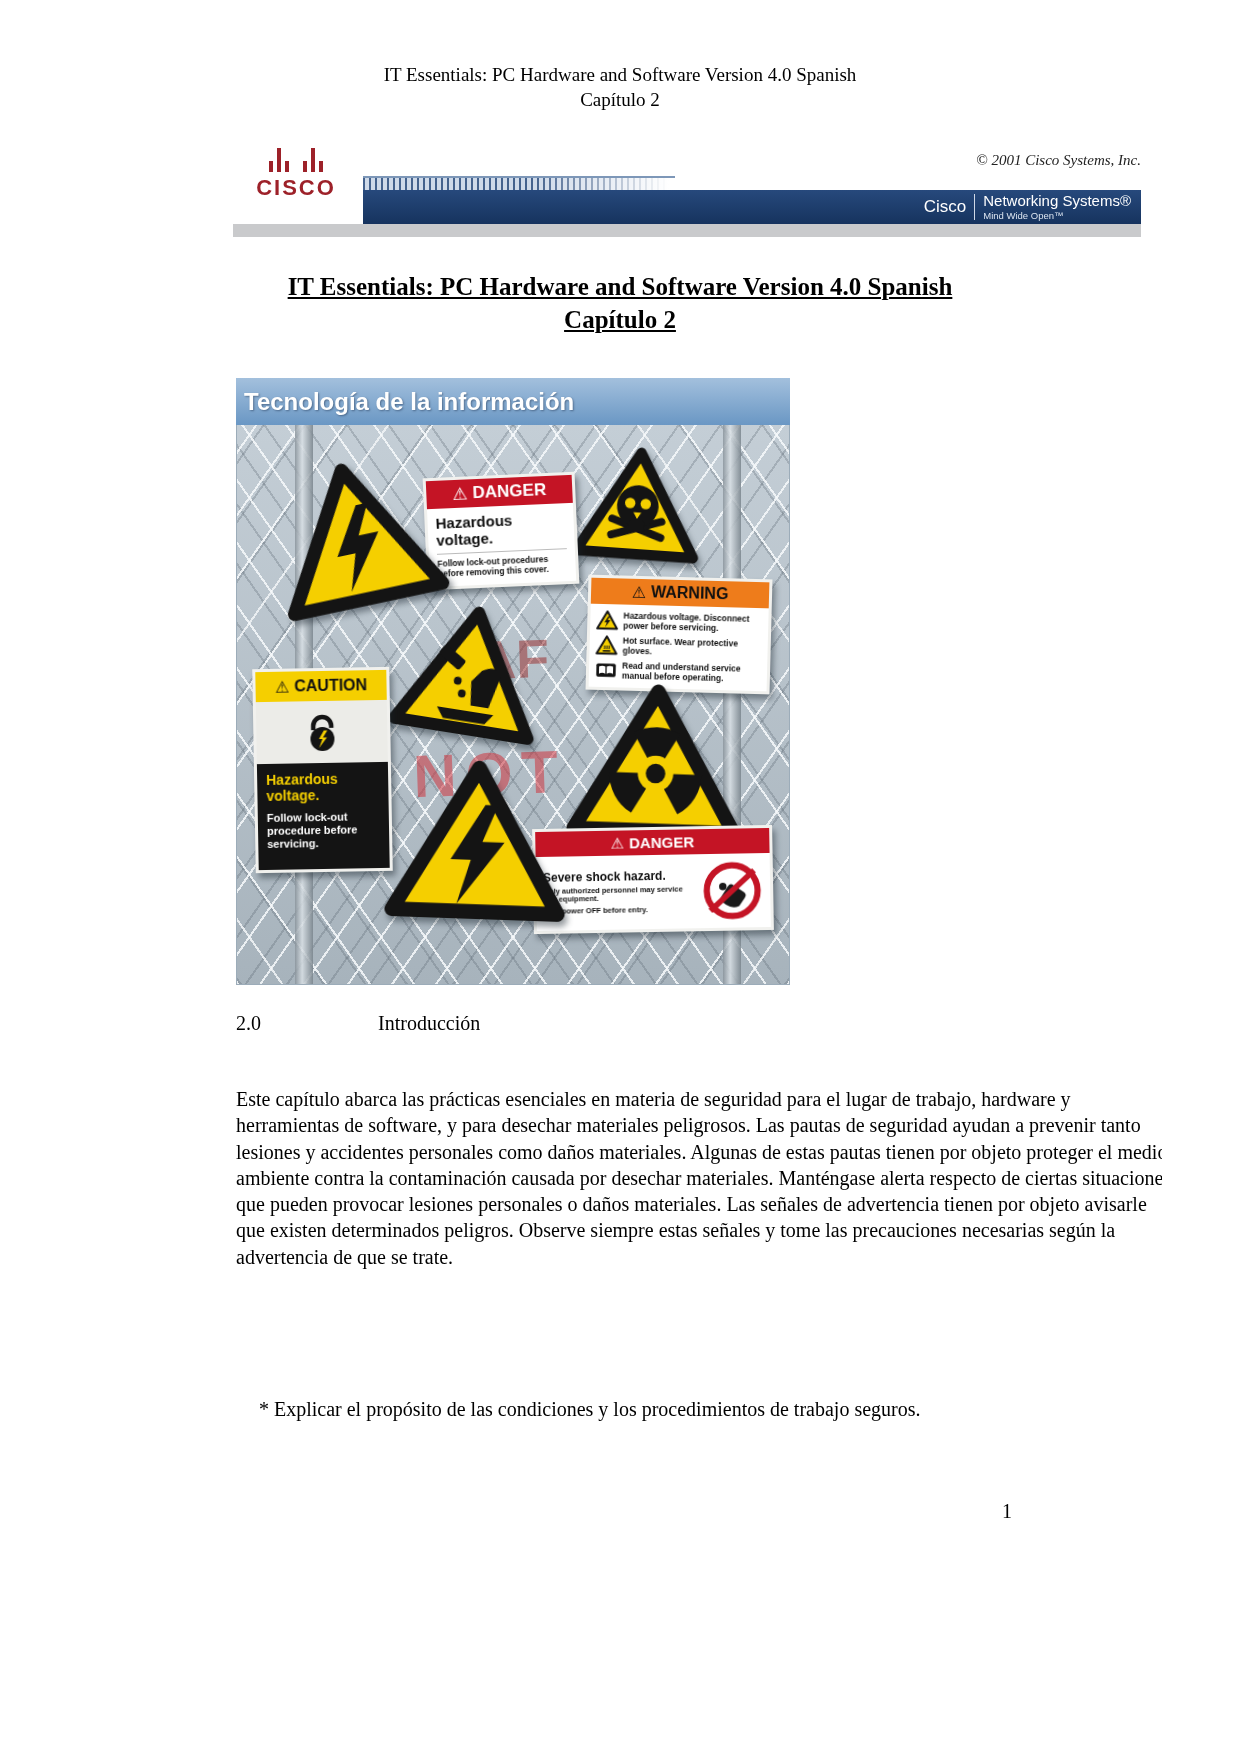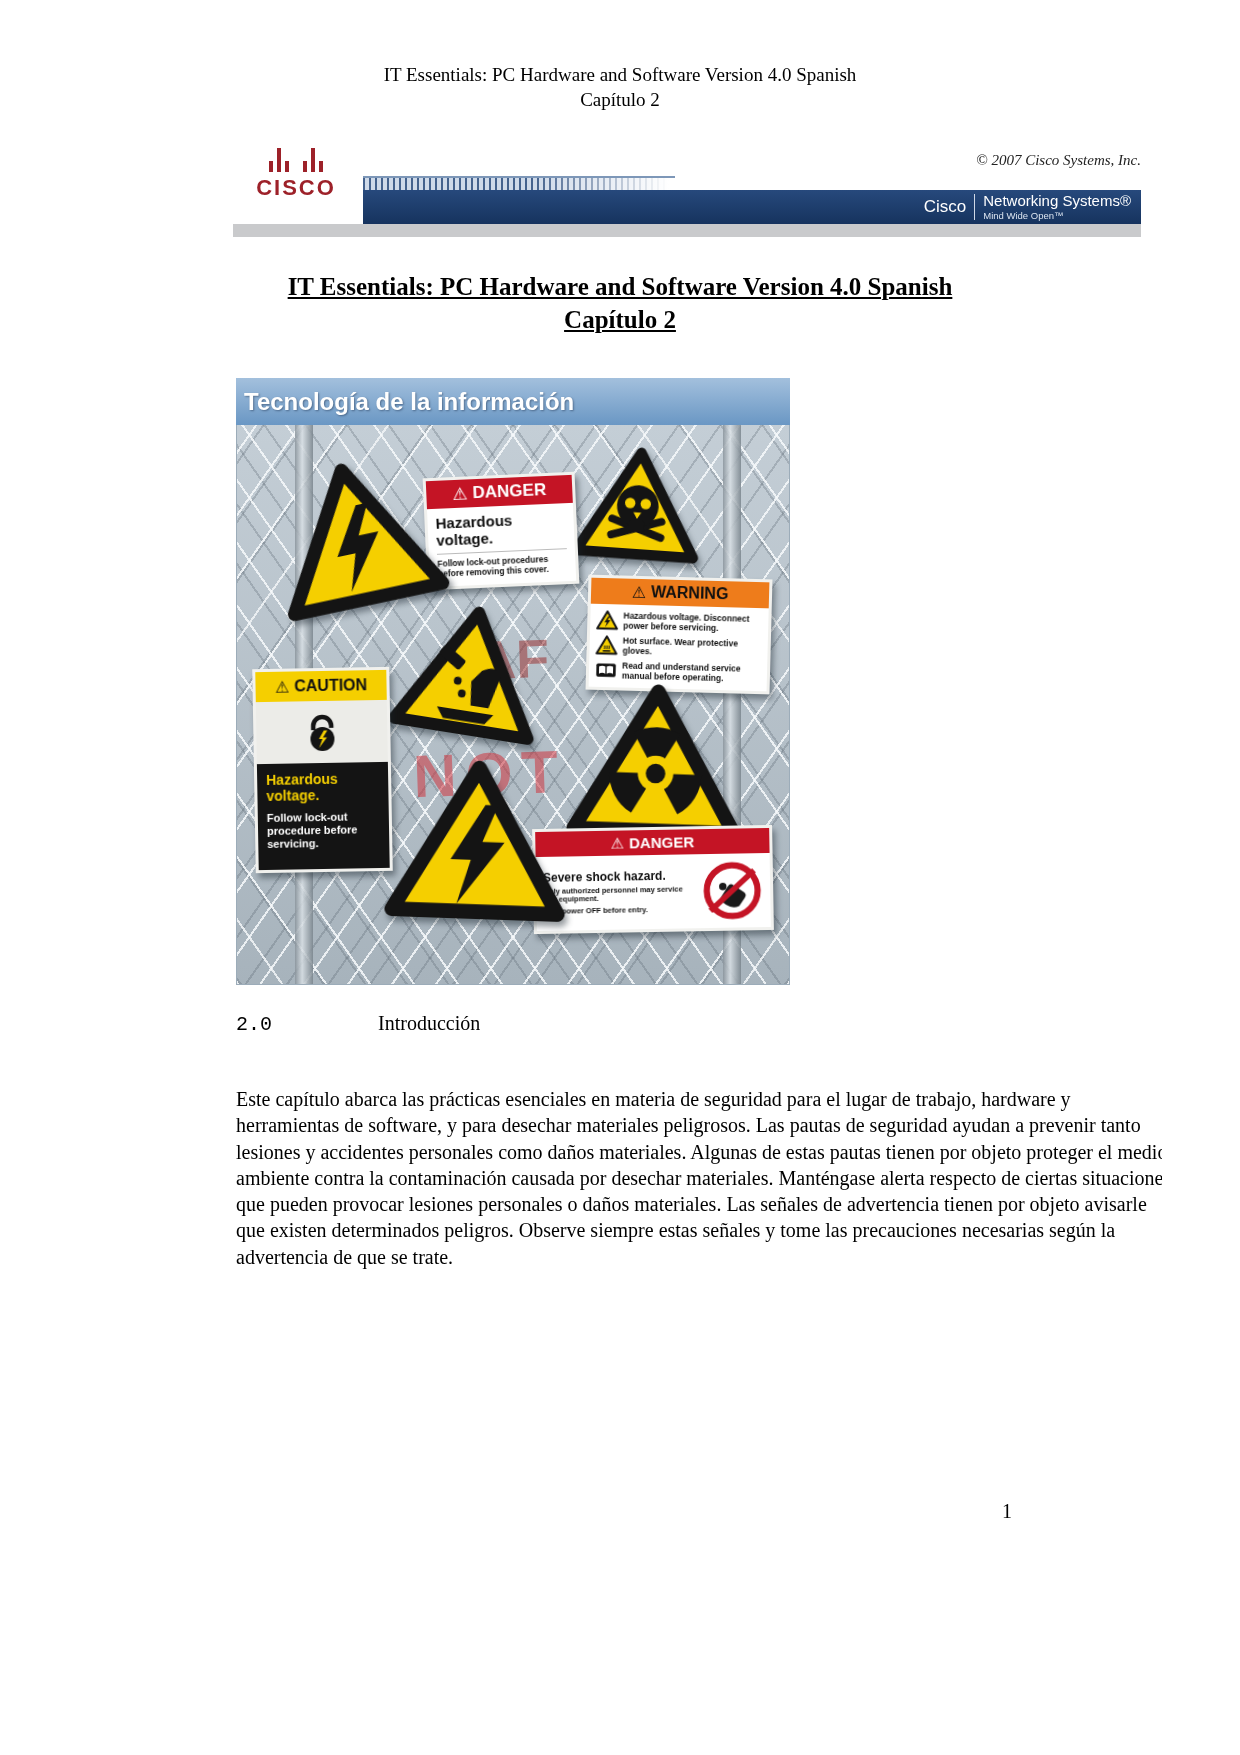--- a/index.html
+++ b/index.html
@@ -114,21 +114,21 @@
   .danger-2 { left:296px; top:402px; width:240px; transform:rotate(-1deg); z-index:4; }
   .danger-2 .sign-head { height:25px; font-size:15px; }
   .d2-body { display:flex; gap:6px; padding:6px 7px; background:#fff; align-items:center; }
   .d2-text { flex:1; }
   .d2-big   { font-size:12px; font-weight:bold; line-height:13px; color:#101010; }
   .d2-small { font-size:7.5px; font-weight:bold; line-height:8.5px; margin-top:3px; color:#101010; }
   .d2-body .notouch { width:62px; flex-shrink:0; }
 
   
   .section-line { position:absolute; left:158px; top:1012px; font-size:20px; }
-  .section-num  { display:inline-block; width:137px;font-family:Liberation Mono, monospace; }
+  .section-num  { display:inline-block; width:137px; }
   .paragraph    { position:absolute; left:158px; top:1086px; width:942px;
                   font-size:20px; line-height:26.3px; color:#000; text-align:left; }
   .objectives   { position:absolute; left:158px; top:1346px; width:942px; font-size:20px; }
   .bullet       { position:absolute; left:181px; top:1398px; width:920px; font-size:20px; }
   .page-num     { position:absolute; right:150px; top:1500px; font-size:20px; }
 </style>
 </head>
 <body>
 
 <div class="page">
@@ -144,21 +144,21 @@
         <i class="b-t"></i>
         <i class="b-s"></i>
         <i class="b-gap"></i>
       <i class="b-s"></i>
         <i class="b-t"></i>
         <i class="b-s"></i>
     </div>
     <div class="logo-word">CISCO</div>
   </div>
 
-  <div class="copyright">© 2007 Cisco Systems, Inc.</div>
+  <div class="copyright">© 2001 Cisco Systems, Inc.</div>
   <div class="stripes"></div>
 
   <div class="navy-bar">
     <div class="brand-row">
       <span class="brand-left">Cisco</span>
       <span class="brand-divider"></span>
       <span class="brand-col">
         <span class="brand-right">Networking Systems®</span>
         <span class="tagline">Mind Wide Open™</span>
       </span>
@@ -302,16 +302,17 @@
 
     </div>
   </div>
 
   <div class="section-line">
     <span class="section-num">2.0</span>
     <span>Introducción</span>
   </div>
 
   <div class="paragraph">Este capítulo abarca las prácticas esenciales en materia de seguridad para el lugar de trabajo, hardware y herramientas de software, y para desechar materiales peligrosos. Las pautas de seguridad ayudan a prevenir tanto lesiones y accidentes personales como daños materiales. Algunas de estas pautas tienen por objeto proteger el medio ambiente contra la contaminación causada por desechar materiales. Manténgase alerta respecto de ciertas situaciones que pueden provocar lesiones personales o daños materiales. Las señales de advertencia tienen por objeto avisarle que existen determinados peligros. Observe siempre estas señales y tome las precauciones necesarias según la advertencia de que se trate.</div>
+  <div class="bullet">* Explicar el propósito de las condiciones y los procedimientos de trabajo seguros.</div>
 
   <div class="page-num">1</div>
 
 </div>
 
 </body></html>

